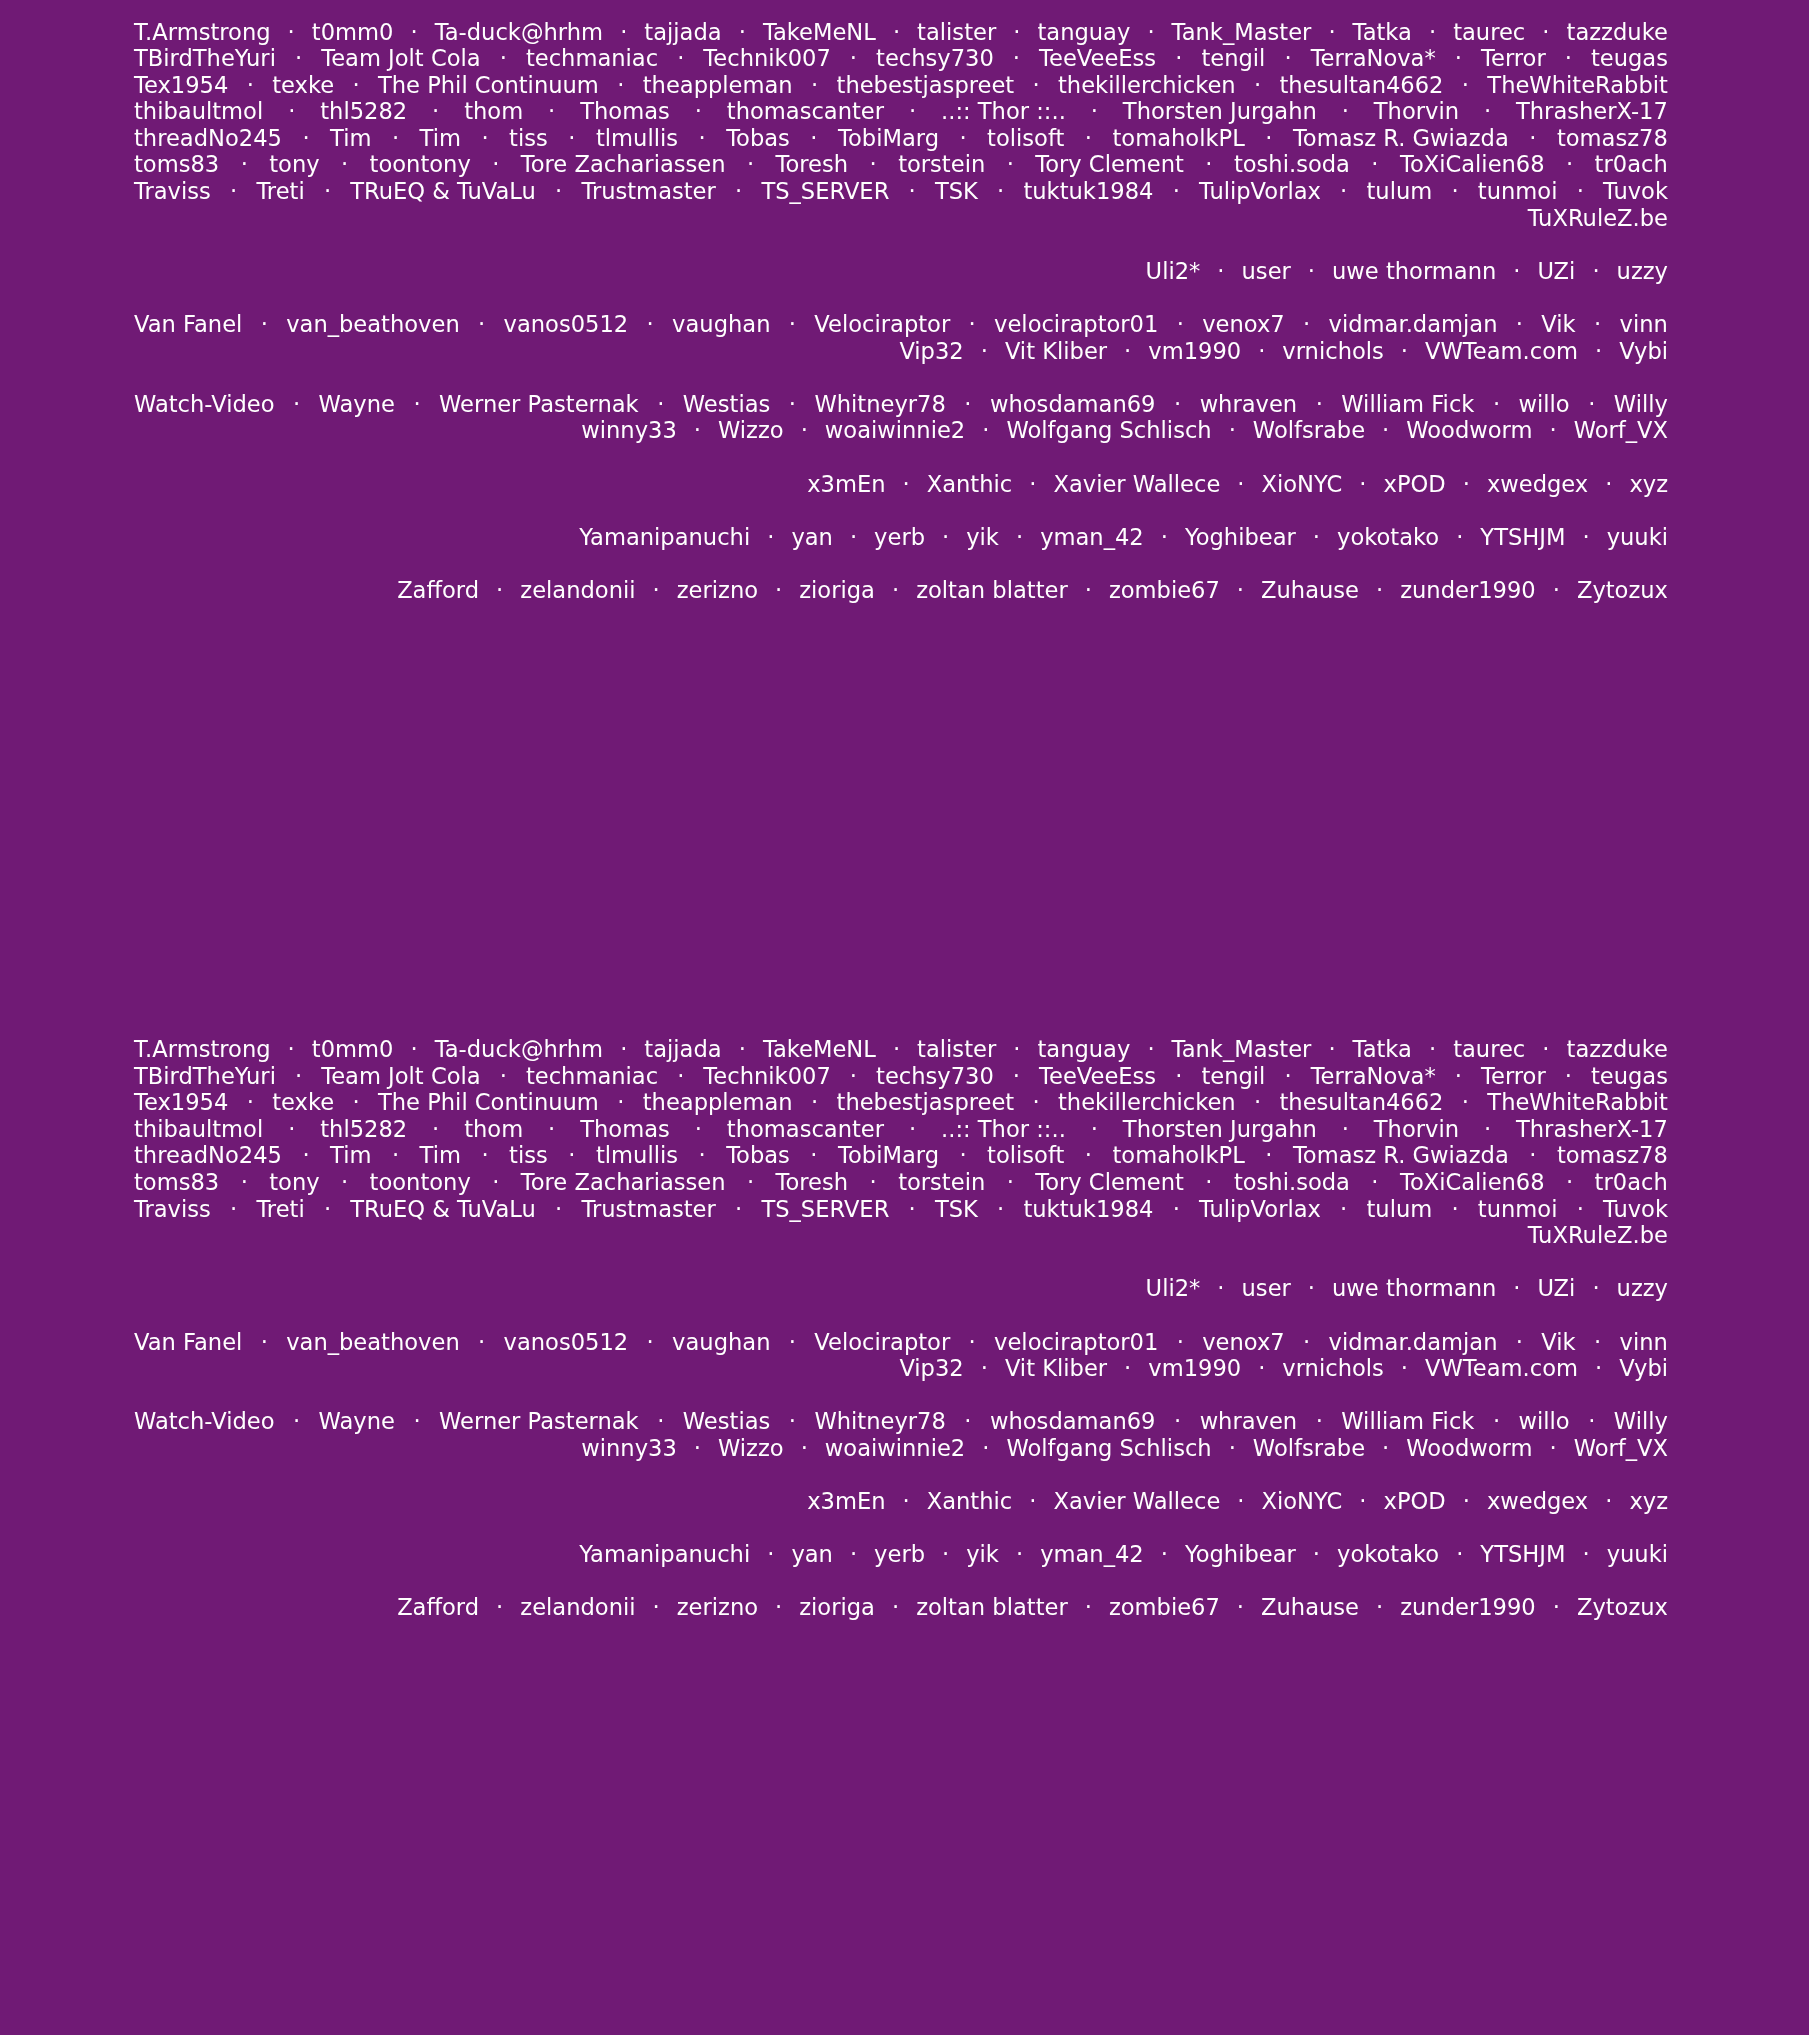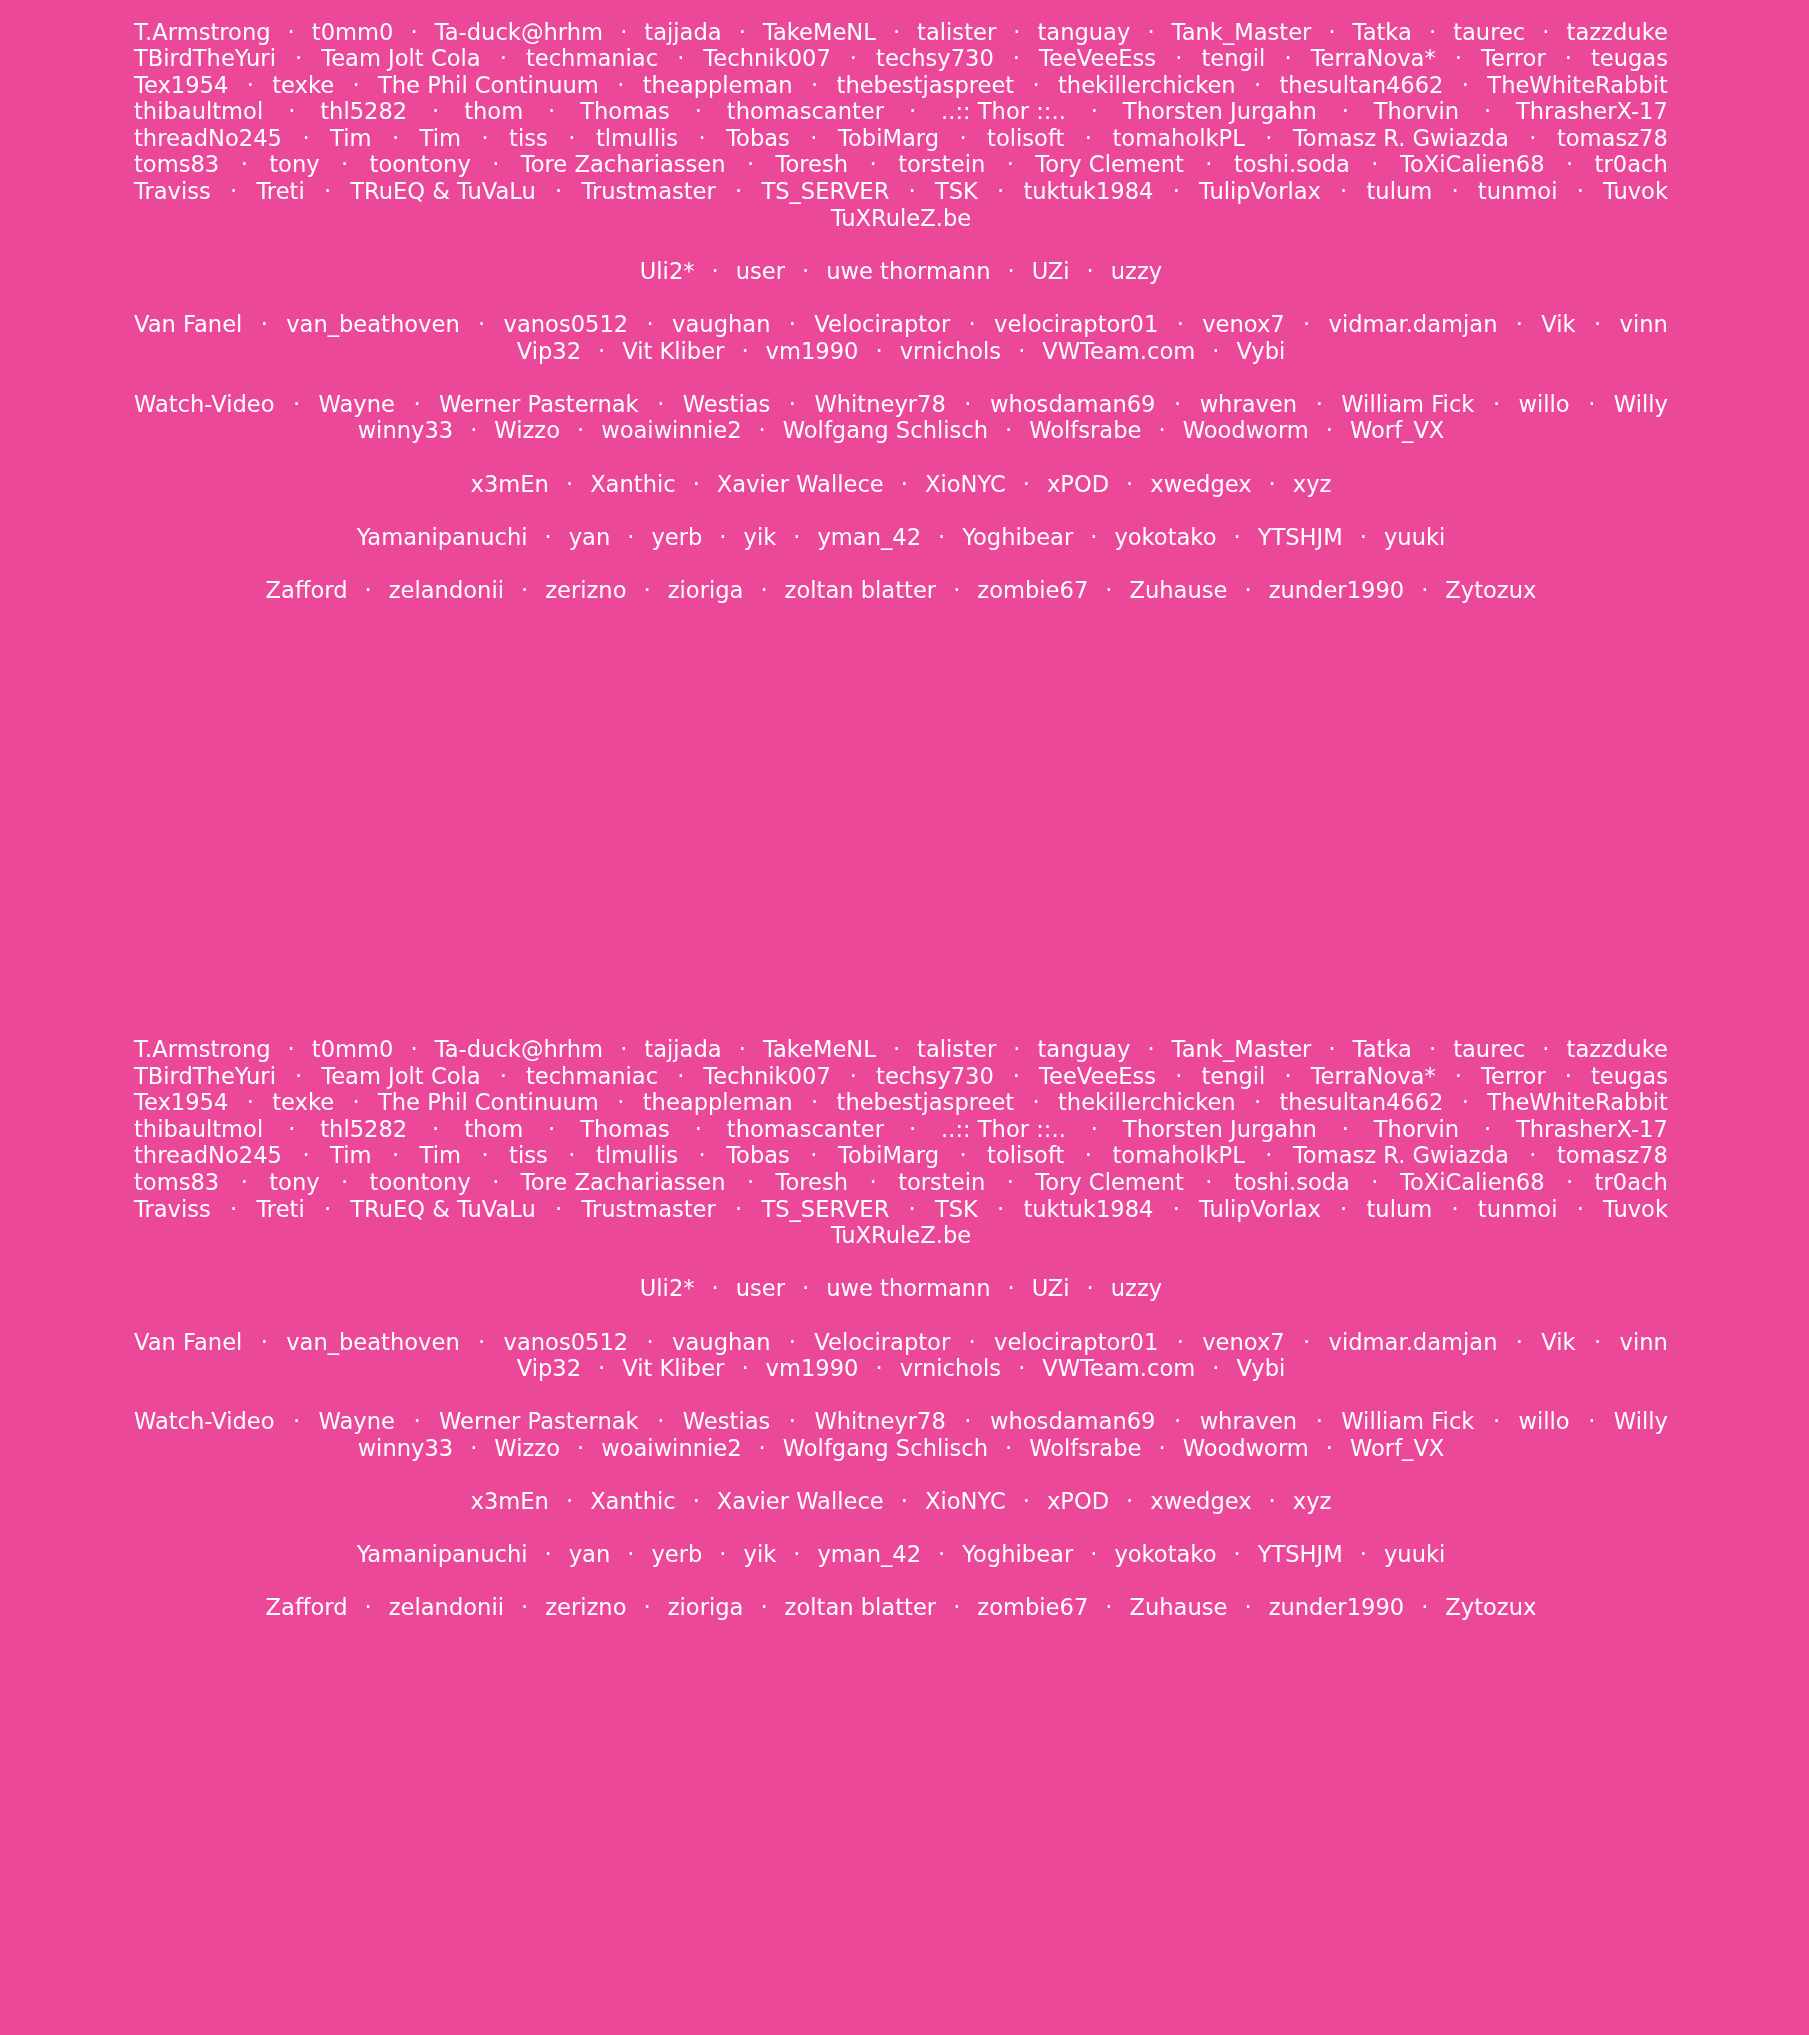--- a/index.html
+++ b/index.html
@@ -10,21 +10,21 @@
     width: 1809px;
     height: 2035px;
     background: #000000;
     overflow: hidden;
     position: relative;
     font-family: "DejaVu Sans", sans-serif;
   }
   .screen {
     position: absolute;
     inset: 0;
-    background: #ec4899;
+    background: #701a75;
   }
   .credits-block {
     position: absolute;
     left: 134px;
     width: 1534px;
     color: #ffffff;
     font-size: 22.6px;
     line-height: 26.6px;
   }
   .block-1 { top: 18.5px; }
@@ -35,21 +35,21 @@
   .line {
     display: flex;
     flex-wrap: nowrap;
     white-space: nowrap;
     height: 26.6px;
     align-items: baseline;
   }
   
   .line.fill { justify-content: space-between; }
   
-  .line.last { justify-content: center; column-gap: 17px; }
+  .line.last { justify-content: flex-end; column-gap: 17px; }
   .name, .dot {
     flex: 0 0 auto;
     white-space: pre;
   }
 </style>
 </head>
 <body>
 
 <div class="screen">
   <div class="credits-block block-1">

